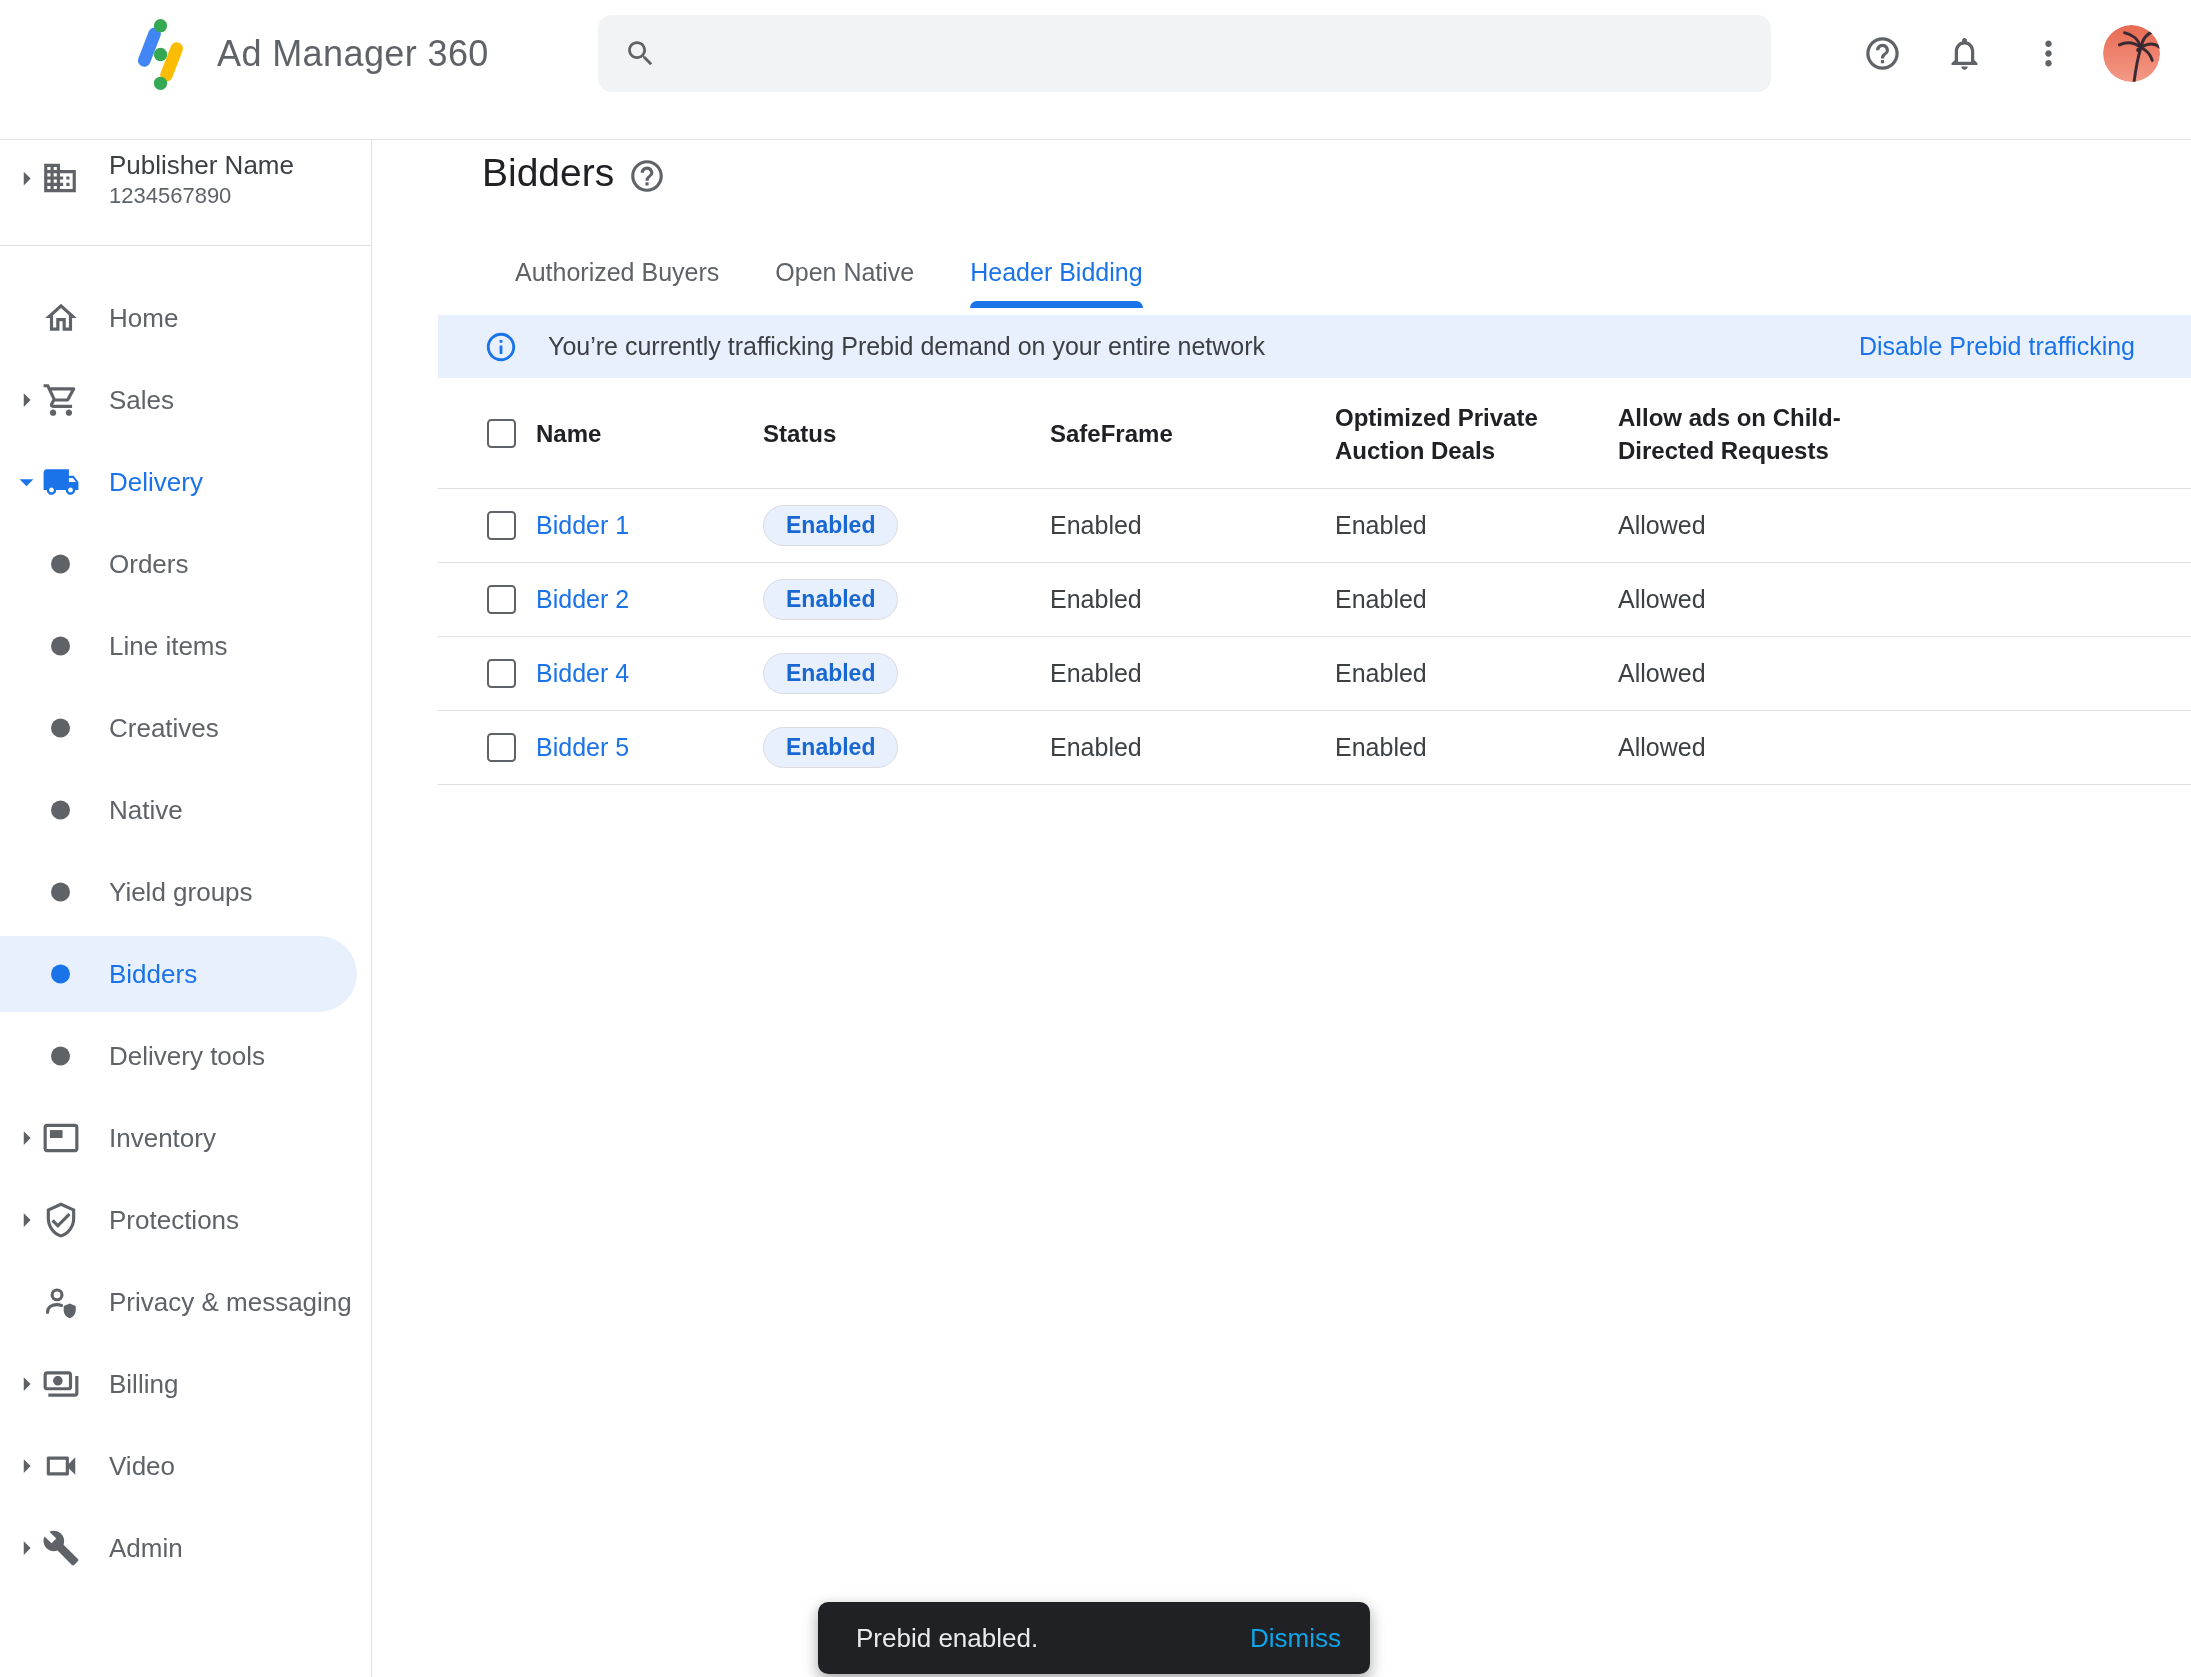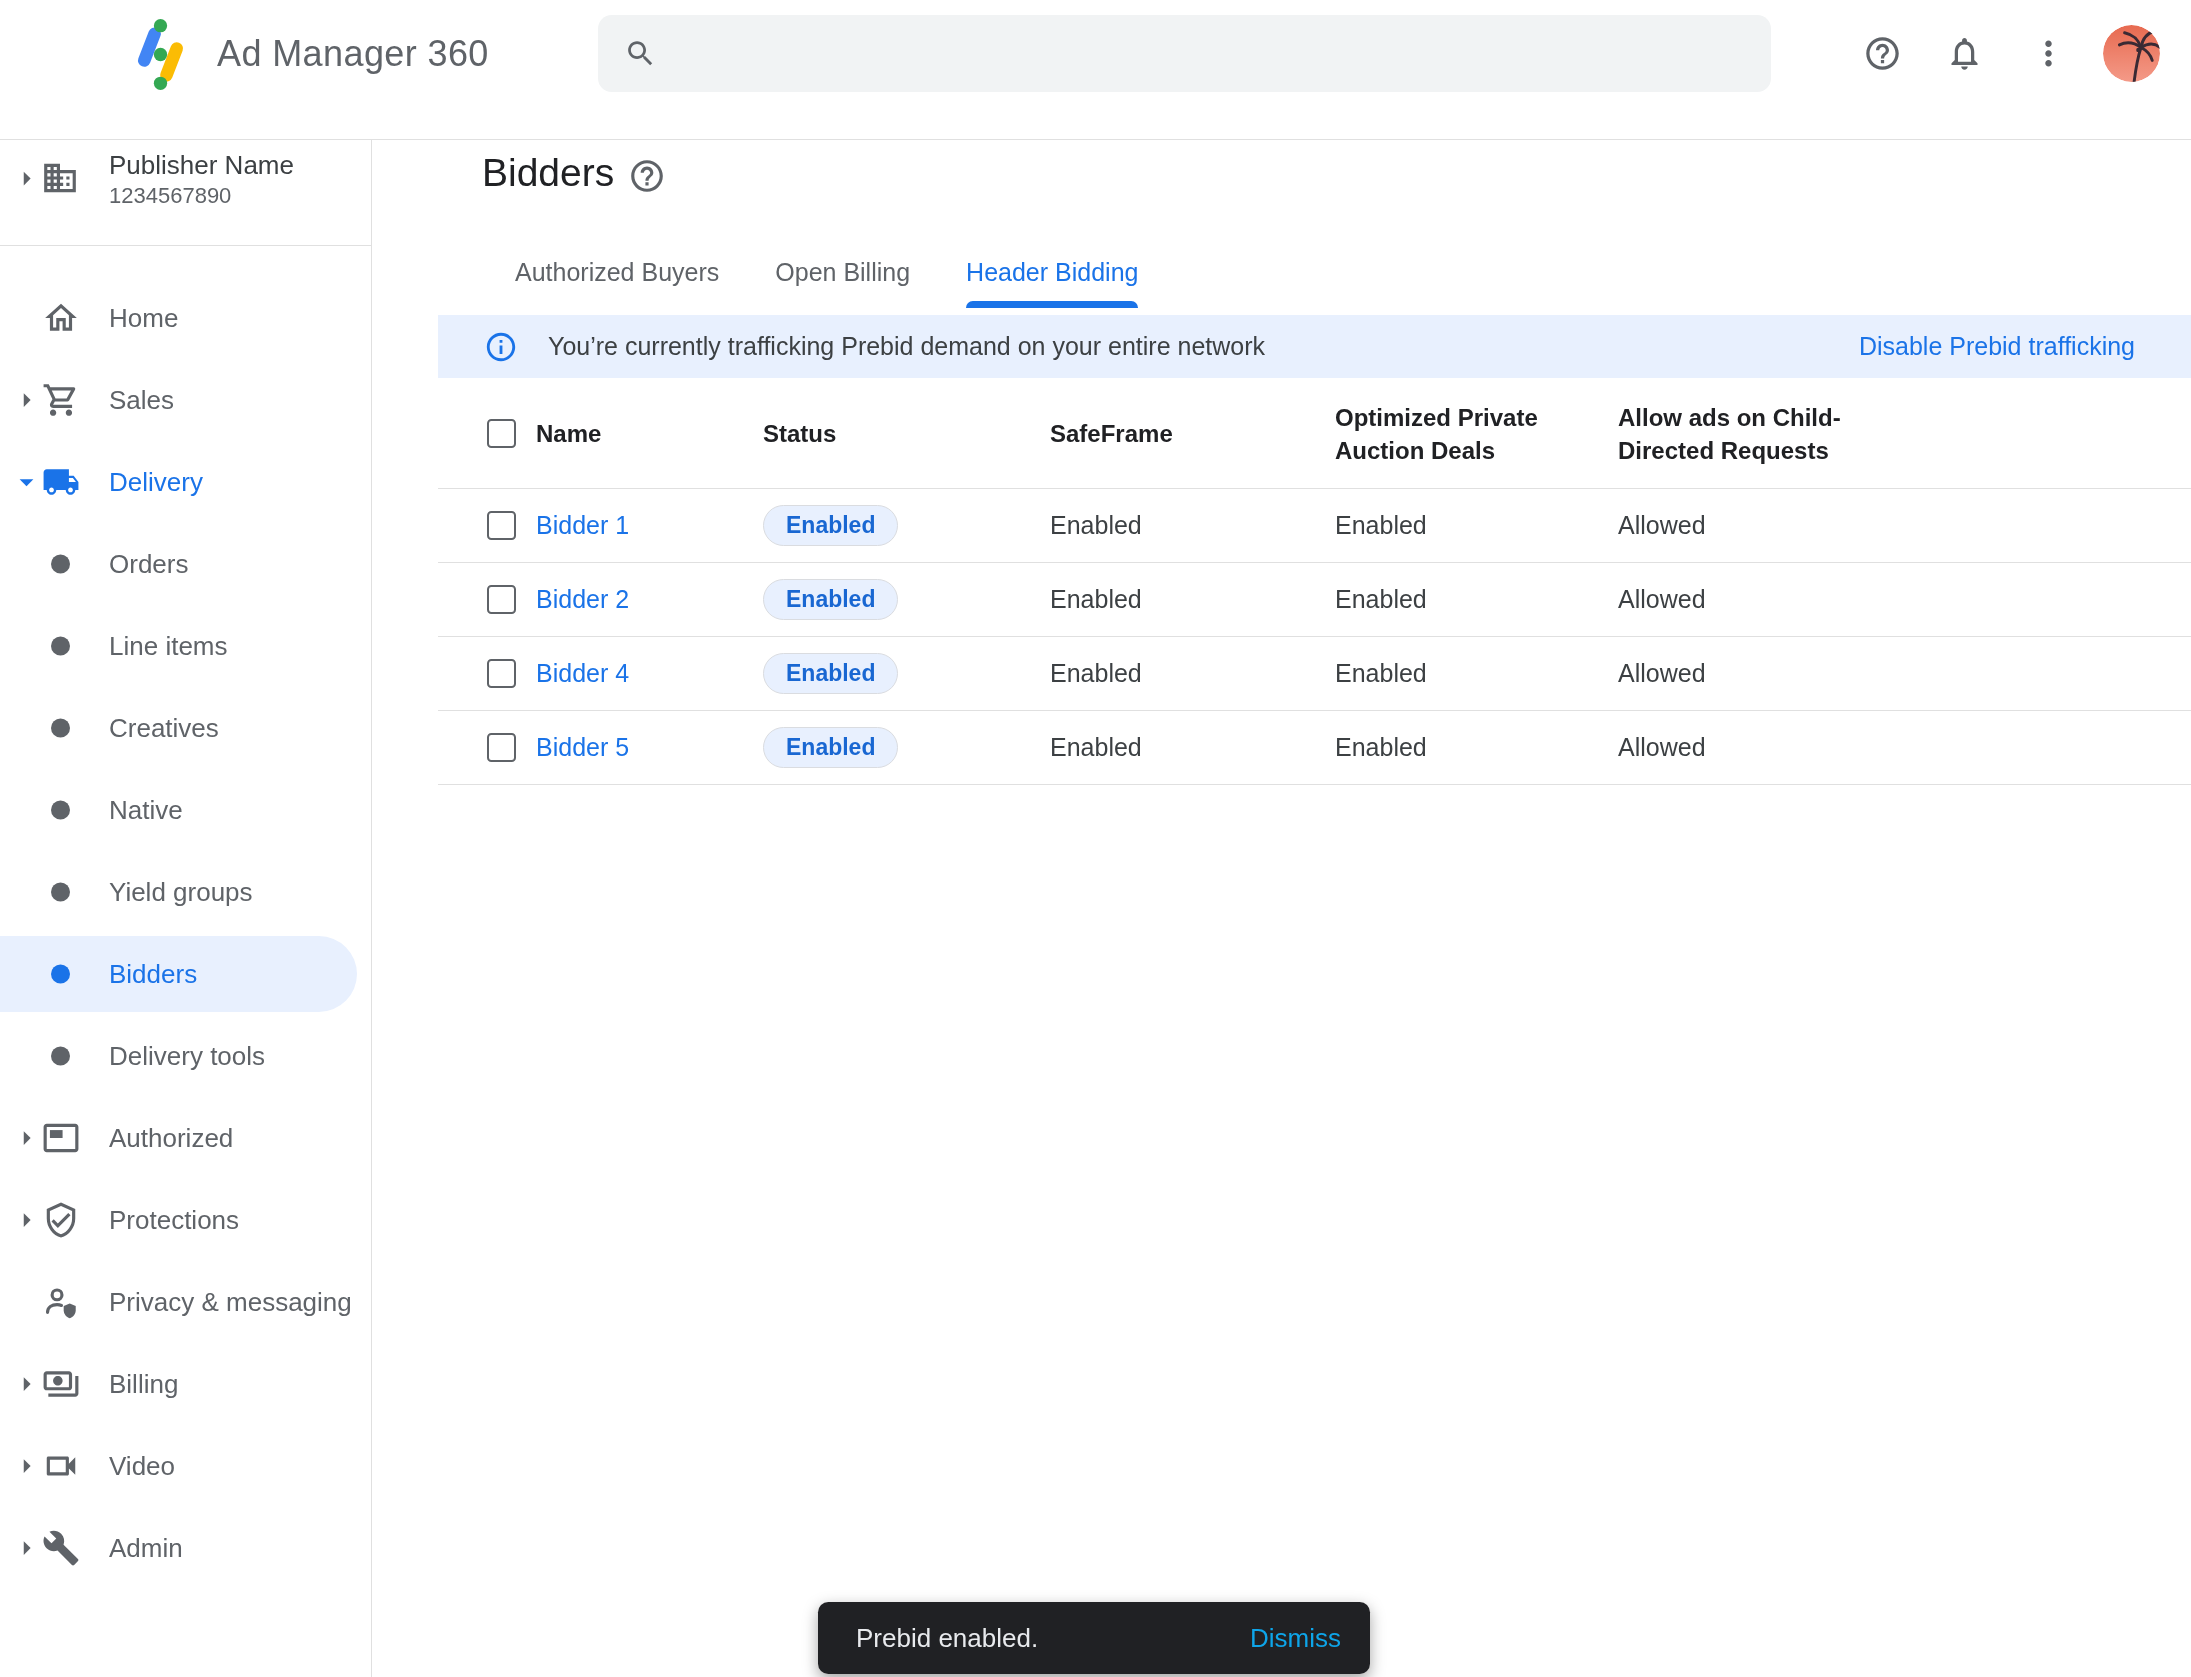--- a/index.html
+++ b/index.html
@@ -225,21 +225,21 @@
     </div>
 
     <div class="nav-item">
       <svg class="nav-arrow" viewBox="0 0 24 24" fill="currentColor">
           <path d="M10 17l5-5-5-5v10z"></path>
         </svg>
       <svg class="nav-icon" viewBox="0 0 24 24" fill="currentColor">
           <path d="M21 3H3c-1.1 0-2 .9-2 2v14c0 1.1.9 2 2 2h18c1.1 0 2-.9 2-2V5c0-1.1-.9-2-2-2zm0 16H3V5h18v14z"></path>
           <path d="M5 7h8v5H5z"></path>
         </svg>
-      <span class="nav-label">Authorized</span>
+      <span class="nav-label">Inventory</span>
     </div>
 
     <div class="nav-item">
       <svg class="nav-arrow" viewBox="0 0 24 24" fill="currentColor">
           <path d="M10 17l5-5-5-5v10z"></path>
         </svg>
       <svg class="nav-icon" viewBox="0 0 24 24" fill="currentColor">
           <path d="M12 1L3 5v6c0 5.55 3.84 10.74 9 12 5.16-1.26 9-6.45 9-12V5l-9-4zm7 10c0 4.52-2.98 8.69-7 9.93-4.02-1.24-7-5.41-7-9.93V6.3l7-3.11 7 3.11V11zm-11.59.59L6 13l4 4 8-8-1.41-1.42L10 14.17z"></path>
         </svg>
       <span class="nav-label">Protections</span>
@@ -291,21 +291,21 @@
 </nav>
 
 <main class="main">
   <h1 class="page-title">Bidders</h1>
   <svg class="page-help" viewBox="0 0 24 24" fill="#5f6368">
     <path d="M11 18h2v-2h-2v2zm1-16C6.48 2 2 6.48 2 12s4.48 10 10 10 10-4.48 10-10S17.52 2 12 2zm0 18c-4.41 0-8-3.59-8-8s3.59-8 8-8 8 3.59 8 8-3.59 8-8 8zm0-14c-2.21 0-4 1.79-4 4h2c0-1.1.9-2 2-2s2 .9 2 2c0 2-3 1.75-3 5h2c0-2.25 3-2.5 3-5 0-2.21-1.79-4-4-4z"></path>
   </svg>
 
   <div class="tabs">
     <div class="tab">Authorized Buyers</div>
-    <div class="tab">Open Billing</div>
+    <div class="tab">Open Native</div>
     <div class="tab active">Header Bidding</div>
   </div>
 
   <div class="banner">
     <svg class="banner-ic" viewBox="0 0 24 24" fill="currentColor">
       <path d="M11 7h2v2h-2zm0 4h2v6h-2zm1-9C6.48 2 2 6.48 2 12s4.48 10 10 10 10-4.48 10-10S17.52 2 12 2zm0 18c-4.41 0-8-3.59-8-8s3.59-8 8-8 8 3.59 8 8-3.59 8-8 8z"></path>
     </svg>
     <span class="banner-text">You’re currently trafficking Prebid demand on your entire network</span>
     <span class="banner-link">Disable Prebid trafficking</span>
   </div>

